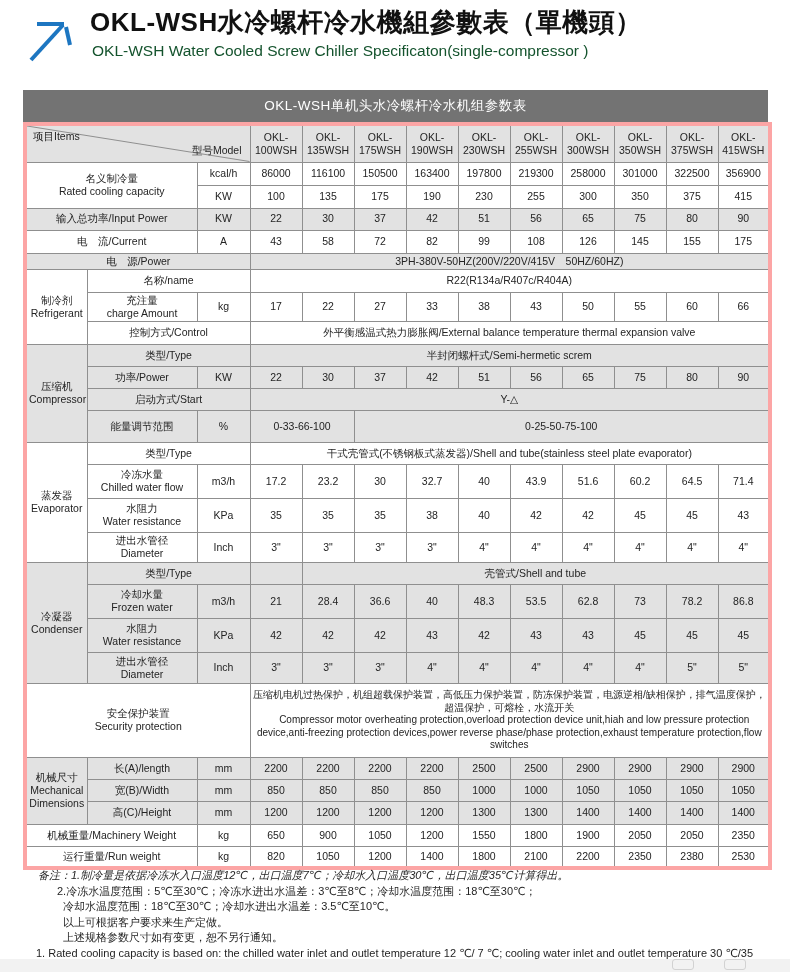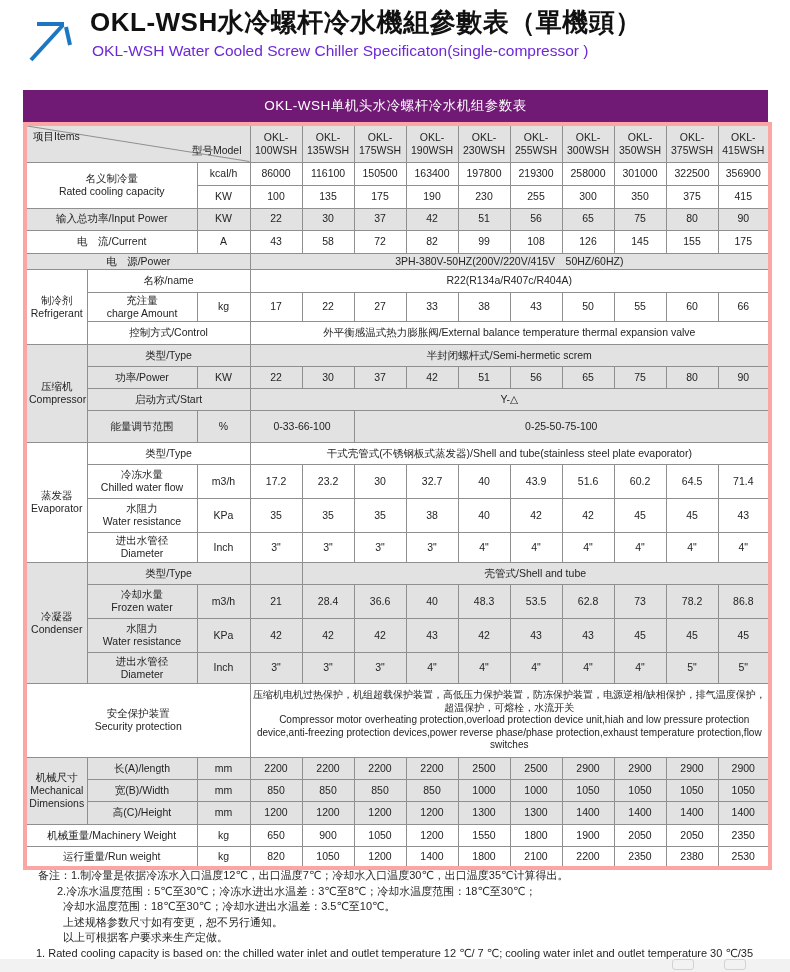--- a/index.html
+++ b/index.html
@@ -7,21 +7,21 @@
     width:790px; height:972px; position:relative; background:#ffffff;
     font-family:"Liberation Sans","DejaVu Sans",sans-serif; color:#222;
     overflow:hidden;
   }
   
   .page-header { position:absolute; top:6px; left:26px; display:flex; align-items:flex-start; }
   .logo { width:46px; height:50px; margin-top:8px; flex:0 0 auto; }
   .logo svg line { stroke:#1d76c1; stroke-width:4; }
   .titles { margin-left:18px; }
   .title-zh { font-size:26px; font-weight:bold; color:#111; margin:0; line-height:32px; letter-spacing:0.5px; }
-  .title-en { font-size:15.5px; font-weight:normal; color:#6d28d9; margin:3px 0 0 2px; line-height:19px; }
+  .title-en { font-size:15.5px; font-weight:normal; color:#14532d; margin:3px 0 0 2px; line-height:19px; }
 
   
   .table-wrap { position:absolute; top:90px; left:23px; width:745px; }
   .blue-bar {
     height:32px; background:#29abe2; color:#fff; display:flex;
     align-items:center; justify-content:center; font-size:13.5px; letter-spacing:0.5px;
   }
   table.spec {
     border-collapse:collapse; width:745px; table-layout:fixed;
     font-size:10.5px; color:#242424; border:4px solid #fca5a5;
@@ -59,21 +59,21 @@
       <line x1="40" y1="13" x2="44" y2="31" stroke="#1d76c1"></line>
     </svg>
   </div>
   <div class="titles">
     <div class="title-zh">OKL-WSH水冷螺杆冷水機組參數表（單機頭）</div>
     <div class="title-en">OKL-WSH Water Cooled Screw Chiller Specificaton(single-compressor )</div>
   </div>
 </div>
 
 <div class="table-wrap">
-  <div class="blue-bar" style="background: #701a75;">OKL-WSH单机头水冷螺杆冷水机组参数表</div>
+  <div class="blue-bar" style="background: #737373;">OKL-WSH单机头水冷螺杆冷水机组参数表</div>
   <table class="spec">
     <colgroup>
       <col style="width:62px">
         <col style="width:110px">
         <col style="width:53px">
       <col style="width:52px">
         <col style="width:52px">
         <col style="width:52px">
         <col style="width:52px">
       <col style="width:52px">
@@ -404,24 +404,24 @@
           <td>2200</td>
           <td>2350</td>
           <td>2380</td>
           <td>2530</td>
         </tr>
       </tbody>
   </table>
 </div>
 
 <div class="notes">
-    <div style="padding-left: 2px;">备注：1.制冷量是依据冷冻水入口温度12℃，出口温度7℃；冷却水入口温度30℃，出口温度35℃计算得出。</div>
+    <div style="padding-left: 2px; font-style: italic;">备注：1.制冷量是依据冷冻水入口温度12℃，出口温度7℃；冷却水入口温度30℃，出口温度35℃计算得出。</div>
     <div style="padding-left: 21px;">2.冷冻水温度范围：5℃至30℃；冷冻水进出水温差：3℃至8℃；冷却水温度范围：18℃至30℃；</div>
     <div style="padding-left: 27px;">冷却水温度范围：18℃至30℃；冷却水进出水温差：3.5℃至10℃。</div>
+    <div style="padding-left: 27px;">以上可根据客户要求来生产定做。</div>
     <div style="padding-left: 27px;">上述规格参数尺寸如有变更，恕不另行通知。</div>
-    <div style="padding-left: 27px;">以上可根据客户要求来生产定做。</div>
     <div style="padding-left: 0px;">1. Rated cooling capacity is based on: the chilled water inlet and outlet temperature 12 ℃/ 7 ℃; cooling water inlet and outlet temperature 30 ℃/35 ℃.</div>
   </div>
 
 <div class="footer-strip">
   <div class="footer-mark m1"></div>
   <div class="footer-mark m2"></div>
 </div>
 
 </body></html>

